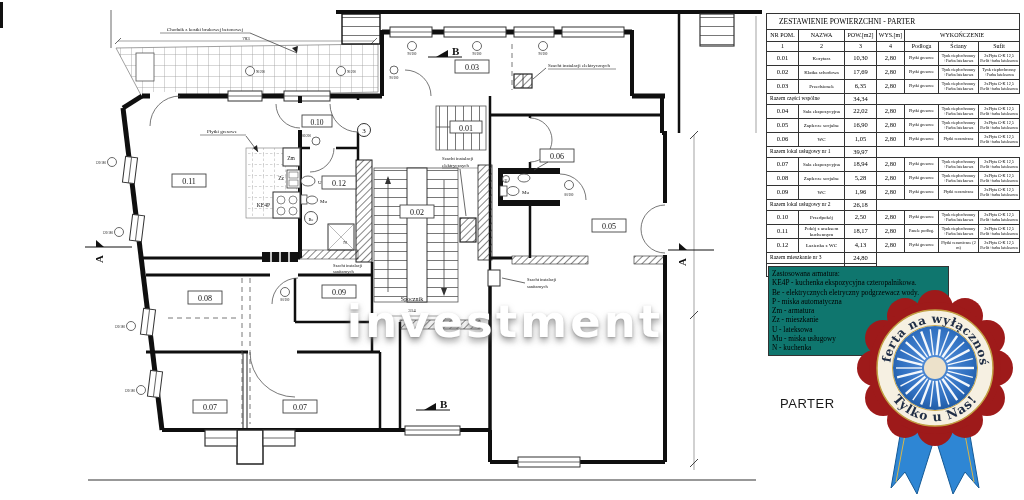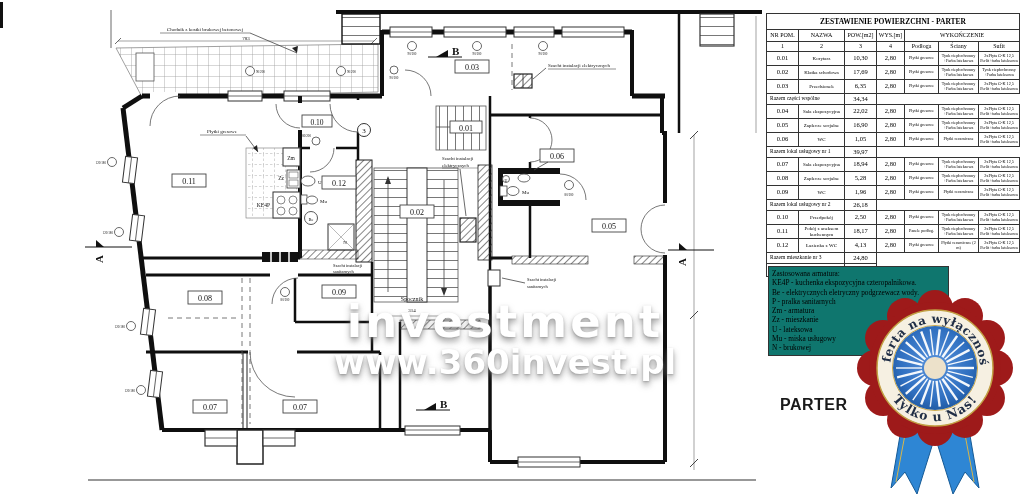--- a/index.html
+++ b/index.html
@@ -26,38 +26,38 @@
     text-shadow:0 4px 6px rgba(110,110,110,0.65),0 1px 2px rgba(140,140,140,0.5);}
   #wm-mid{font-size:45px;font-weight:bold;line-height:0.9;letter-spacing:3px;margin-top:-8px;
     text-shadow:0 4px 6px rgba(110,110,110,0.65),0 1px 2px rgba(140,140,140,0.5);}
   #wm-url{font-size:34px;font-weight:bold;line-height:1.0;margin-top:2px;
     text-shadow:0 4px 6px rgba(110,110,110,0.65),0 1px 2px rgba(140,140,140,0.5);}
   
   #area-table{position:absolute;left:766px;top:13px;width:253px;border-collapse:collapse;
     z-index:2;color:#000;table-layout:fixed;}
   #area-table td{border:1px solid #333;text-align:center;vertical-align:middle;
     padding:0 1px;line-height:1.05;overflow:hidden;}
-  #area-table .t-title{font-size:7.5px;font-weight:bold;text-align:center;padding:2px 18px;height:11px;}
+  #area-table .t-title{font-size:7.5px;font-weight:normal;text-align:left;padding:2px 12px;height:11px;}
   #area-table .t-head{font-size:6px;height:11px;}
   #area-table .t-num{font-size:6px;height:9px;}
   .c-nr{font-size:6.5px;height:13px;}
   .c-name{font-size:5px;}
   .c-pow{font-size:6.5px;}
   .c-wys{font-size:6.5px;}
   .c-fin{font-size:4.2px;}
   .sum-label{font-size:5.5px;text-align:left !important;padding-left:3px !important;height:10px;}
   .sum-total{font-size:6px;text-align:left !important;padding-left:3px !important;height:12px;}
   .empty-cell{border:none !important;}
   
   #legend-box{position:absolute;left:768px;top:266px;width:176px;height:86px;z-index:2;
     border:1px solid #333;background:#0f766e;font-size:7.3px;line-height:9.3px;
     padding:2px 0 0 3px;color:#000;}
   
   #floor-label{position:absolute;left:780px;top:396px;width:90px;z-index:2;
-    font-family:"Liberation Sans",sans-serif;font-size:16px;font-weight:700;
+    font-family:"Liberation Sans",sans-serif;font-size:13px;font-weight:400;
     letter-spacing:0.5px;color:#1a1a1a;}
   
   #badge{position:absolute;left:853px;top:286px;width:165px;height:214px;z-index:5;}
   #badge text{font-family:"DejaVu Serif",serif;font-weight:bold;fill:#1f2d45;}
 </style>
 </head>
 <body>
 
 <div id="stage">
 
@@ -378,21 +378,20 @@
       <polygon points="104,247 96,240 96,247" fill="#111"></polygon>
       <text transform="translate(103,263) rotate(-90)" style="font-size:11px;font-weight:bold">A</text>
       <line x1="668" y1="250" x2="714" y2="250" stroke="#111" stroke-width="1"></line>
       <polygon points="687,250 679,243 679,250" fill="#111"></polygon>
       <text transform="translate(686,266) rotate(-90)" style="font-size:11px;font-weight:bold">A</text>
     </g>
   </svg>
 
   <div id="watermark">
     <div id="wm-mid">investment</div>
-    <div id="wm-url">www.360invest.pl</div>
   </div>
 
   <table id="area-table">
     <colgroup>
       <col style="width:32px">
         <col style="width:46px">
         <col style="width:32px">
         <col style="width:28px">
       <col style="width:34px">
         <col style="width:40px">
@@ -552,26 +551,26 @@
           <td class="c-pow">125,29</td>
           <td class="empty-cell" colspan="4"></td>
         </tr>
       </tbody>
   </table>
 
   <div id="legend-box">
     <div>Zastosowana armatura:</div>
     <div>KE4P - kuchenka ekspozycyjna czteropalnikowa.</div>
     <div>Be - elektrycznych eletryczny podgrzewacz wody.</div>
-    <div>P - pralka sanitarnych</div>
+    <div>P - miska automatyczna</div>
     <div>Zm - armatura</div>
     <div>Zz - mieszkanie</div>
     <div>U - lateksowa</div>
     <div>Mu - miska usługowy</div>
-    <div>N - brukowej</div>
+    <div>N - kuchenka</div>
   </div>
 
   <div id="floor-label">PARTER</div>
 
   <svg id="badge" viewBox="0 0 165 214">
     <defs>
       <radialGradient id="blueGrad" cx="50%" cy="45%" r="60%">
         <stop offset="0%" stop-color="#5a94dc"></stop>
         <stop offset="70%" stop-color="#2f6fc0"></stop>
         <stop offset="100%" stop-color="#1d5499"></stop>

